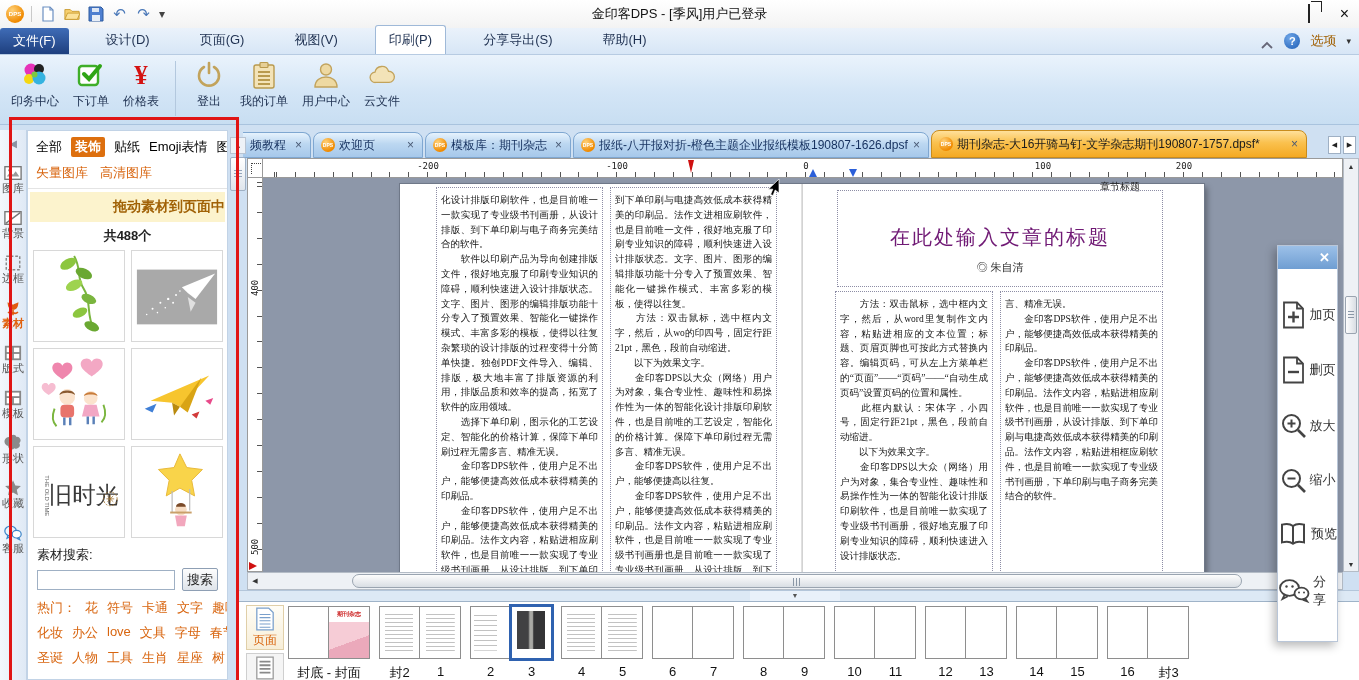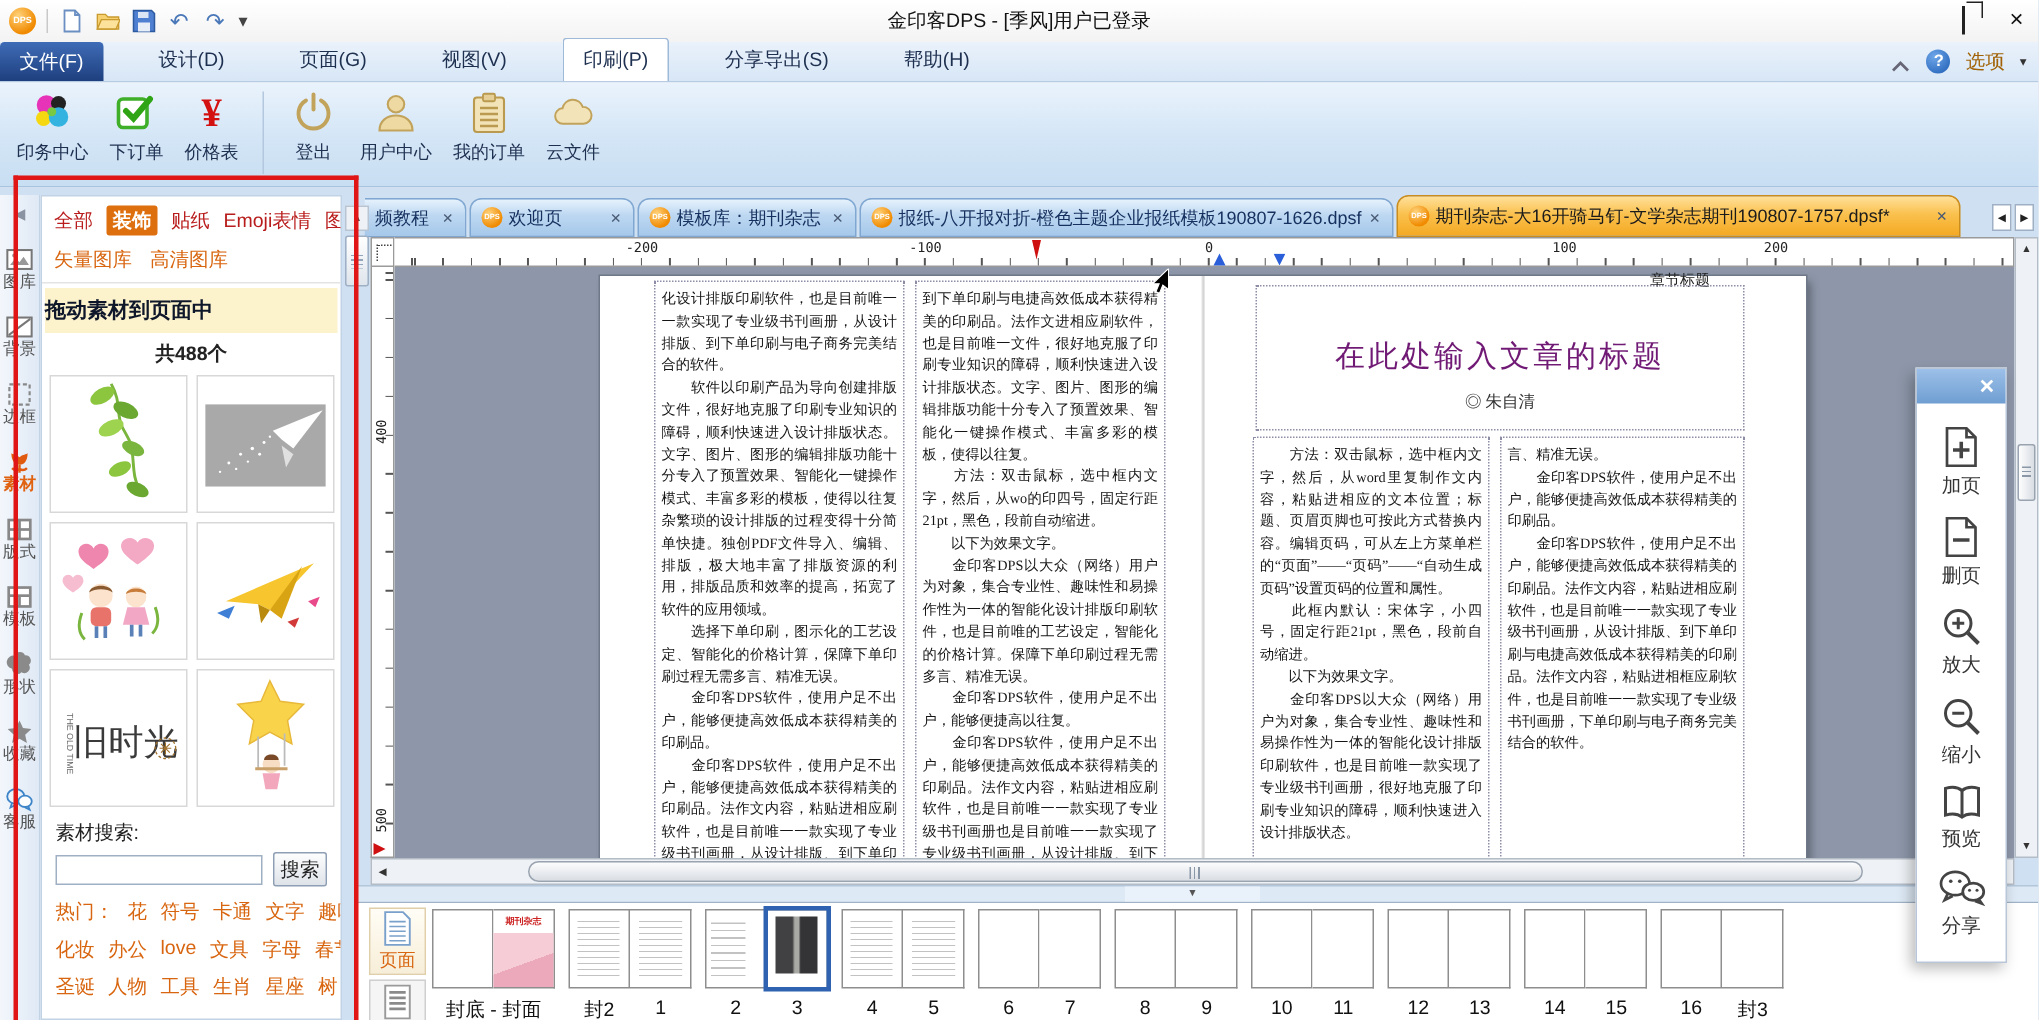--- a/index.html
+++ b/index.html
@@ -54,25 +54,25 @@
 .sitem .sic svg{width:18px;height:18px;display:block}
 .slabel{font-size:11px;color:#555;line-height:11px;white-space:nowrap}
 .sitem.active .slabel{color:#e06210;font-weight:bold}
 
 
 .apanel{position:absolute;left:27px;top:130px;width:201px;height:550px;background:#fff;border:1px solid #c2d3e6;overflow:hidden}
 .ahead{height:28px;background:linear-gradient(#fbfcfe,#eef3f9);border-bottom:2px solid #e8821e;display:flex;align-items:center;justify-content:space-between;padding:0 6px}
 .ahead-title{background:linear-gradient(#f09a3a,#dd6f0e);color:#fff;font-size:13px;font-weight:bold;padding:3px 10px;border-radius:2px 2px 0 0}
 .aexp svg{width:15px;height:15px}
 .ctabs{display:flex;align-items:center;gap:9px;padding:6px 8px 2px;flex-wrap:nowrap}
-.ctab{font-size:13px;color:#b91c1c;white-space:nowrap}
+.ctab{font-size:13px;color:#000000;white-space:nowrap}
 .ctab.active{background:#dd6f0e;color:#fff;font-weight:bold;padding:1px 4px;border-radius:2px}
 .ltabs{display:flex;gap:12px;padding:5px 8px 6px;border-bottom:1px solid #e4e4e4}
 .ltab{font-size:13px;color:#d8650f}
-.abanner{margin:3px 2px 0;background:#fcf3cd;text-align:left;font-size:14px;font-weight:bold;color:#0f172a;padding:6px 0}
+.abanner{margin:3px 2px 0;background:#fcf3cd;text-align:right;font-size:14px;font-weight:bold;color:#a16207;padding:6px 0}
 .acount{text-align:center;font-size:13px;font-weight:bold;color:#222;padding:5px 0 3px}
 .agrid{display:grid;grid-template-columns:92px 92px;gap:6px;justify-content:center;padding-top:2px}
 .athumb{width:92px;height:92px;background:#fff;border:1px solid #d8d8d8;display:flex;align-items:center;justify-content:center;overflow:hidden}
 .athumb svg{width:88px;height:88px}
 .asearch-label{font-size:13px;color:#222;padding:8px 9px 2px}
 .asearch-row{display:flex;align-items:center;gap:7px;padding:2px 9px}
 .ainput{width:138px;height:20px;border:1px solid #9fb0c4;font-size:12px;padding:0 3px}
 .abtn{width:42px;height:23px;background:linear-gradient(#fdfdfd,#dfe4ea);border:1px solid #8e9fb4;font-size:13px;color:#222;border-radius:2px;text-align:center;line-height:21px}
 .tagrows{padding:6px 9px 0}
 .tagrow{display:flex;gap:9px;margin-bottom:7px;flex-wrap:nowrap}
@@ -157,21 +157,21 @@
 .t-cover::after{content:'';position:absolute;left:0;right:0;top:30%;bottom:0;background:linear-gradient(160deg,#f6ccd6 0 55%,#eba9bb 55%)}
 .cover-t{position:absolute;top:3px;left:50%;transform:translateX(-50%);font-size:6px;font-weight:bold;color:#c22;z-index:2;white-space:nowrap}
 .caps{position:absolute;top:55px;left:0;right:0;display:flex}
 .cap{flex:1;text-align:center;font-size:13px;color:#111;padding-top:3px;white-space:nowrap}
 
 
 .fpanel{position:absolute;left:1277px;top:245px;width:61px;height:397px;background:#fff;border:1px solid #b9c6d8;box-shadow:-3px 4px 9px rgba(0,0,0,.28);z-index:40;display:flex;flex-direction:column}
 .fhead{height:23px;background:linear-gradient(#9cc0e8,#6f9ed2);display:flex;align-items:center;justify-content:flex-end;padding:0 7px}
 .fclose{color:#fff;font-size:13px;font-weight:bold;line-height:13px}
 .ftools{flex:1;display:flex;flex-direction:column;justify-content:space-evenly;align-items:center;padding:4px 0}
-.ftool{display:flex;flex-direction:column;align-items:center;gap:3px}
+.ftool{display:flex;flex-direction:row;align-items:center;gap:3px}
 .ftool .fic svg{display:block}
 .flabel{font-size:13px;color:#333}
 </style>
 </head>
 <body>
 
 <div id="app">
 
   <div class="titlebar">
     <div class="qat">
@@ -261,35 +261,35 @@
             <svg viewBox="0 0 28 28">
               <path d="M9 6a10 10 0 1 0 10 0" fill="none" stroke="#c2a35c" stroke-width="2.6" stroke-linecap="round"></path>
               <line x1="14" y1="2" x2="14" y2="12" stroke="#c2a35c" stroke-width="2.6" stroke-linecap="round"></line>
             </svg>
           </span>
           <div class="rlabel">登出</div>
         </div>
         <div class="ritem">
           <span class="ric">
             <svg viewBox="0 0 28 28">
-              <circle cx="14" cy="8.5" r="5.5" fill="#eed9a2" stroke="#c2a35c" stroke-width="1.4"></circle>
-              <path d="M3 26c0-6.5 5-10 11-10s11 3.5 11 10z" fill="#eed9a2" stroke="#c2a35c" stroke-width="1.4"></path>
-            </svg>
-          </span>
-          <div class="rlabel">用户中心</div>
+              <rect x="4" y="4" width="20" height="23" rx="2" fill="#f3e3b8" stroke="#b99a4e" stroke-width="1.4"></rect>
+              <rect x="10" y="1.5" width="8" height="5" rx="1" fill="#e6cf96" stroke="#b99a4e" stroke-width="1.2"></rect>
+              <path d="M8 11h12M8 15h12M8 19h12M8 23h12" stroke="#b99a4e" stroke-width="1.8"></path>
+            </svg>
+          </span>
+          <div class="rlabel">我的订单</div>
         </div>
         <div class="ritem">
           <span class="ric">
             <svg viewBox="0 0 28 28">
-              <rect x="4" y="4" width="20" height="23" rx="2" fill="#f3e3b8" stroke="#b99a4e" stroke-width="1.4"></rect>
-              <rect x="10" y="1.5" width="8" height="5" rx="1" fill="#e6cf96" stroke="#b99a4e" stroke-width="1.2"></rect>
-              <path d="M8 11h12M8 15h12M8 19h12M8 23h12" stroke="#b99a4e" stroke-width="1.8"></path>
-            </svg>
-          </span>
-          <div class="rlabel">我的订单</div>
+              <circle cx="14" cy="8.5" r="5.5" fill="#eed9a2" stroke="#c2a35c" stroke-width="1.4"></circle>
+              <path d="M3 26c0-6.5 5-10 11-10s11 3.5 11 10z" fill="#eed9a2" stroke="#c2a35c" stroke-width="1.4"></path>
+            </svg>
+          </span>
+          <div class="rlabel">用户中心</div>
         </div>
         <div class="ritem">
           <span class="ric">
             <svg viewBox="0 0 30 22">
               <path d="M8 19a5.5 5.5 0 0 1-.5-11 7.5 7.5 0 0 1 14.5-1 5.5 5.5 0 0 1 .5 12z" fill="#f3e3b8" stroke="#c2a35c" stroke-width="1.4"></path>
             </svg>
           </span>
           <div class="rlabel">云文件</div>
         </div>
       </div>

